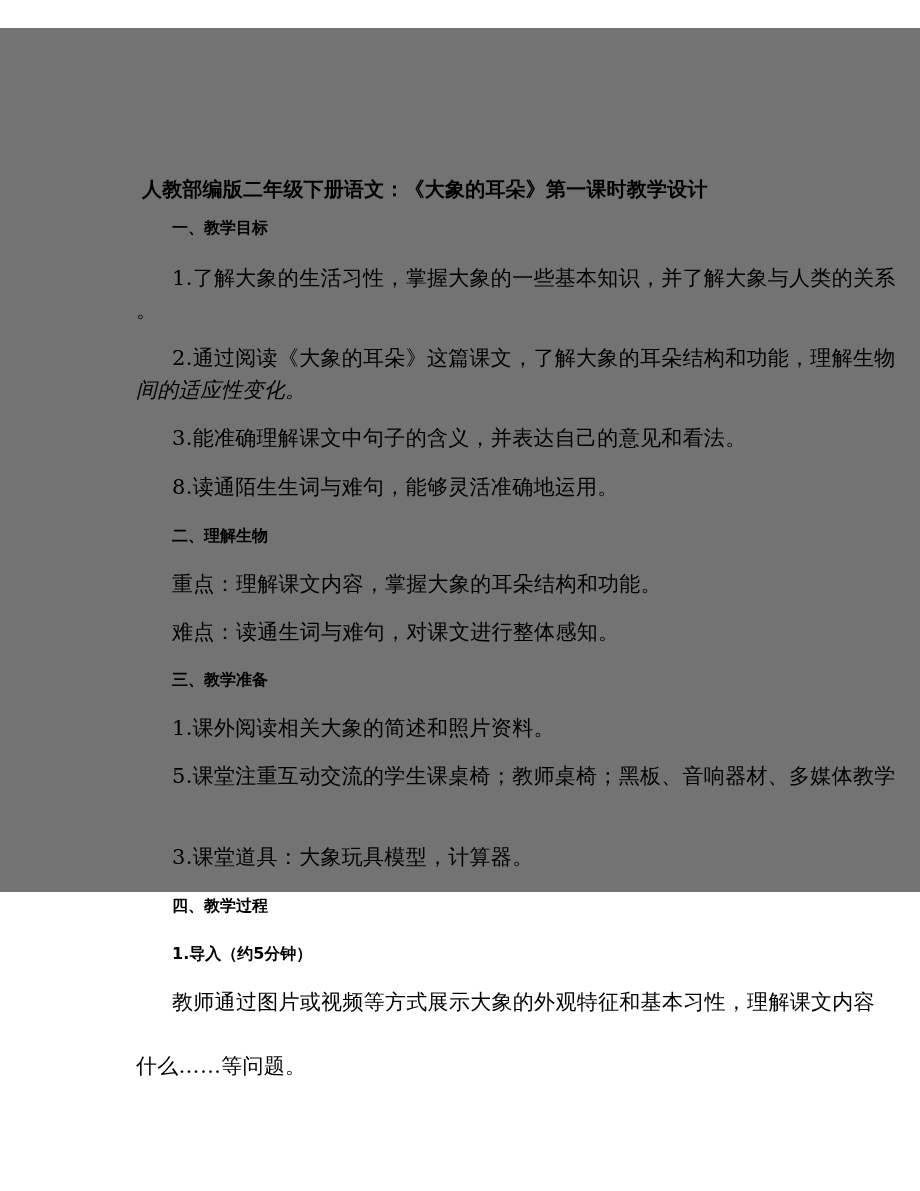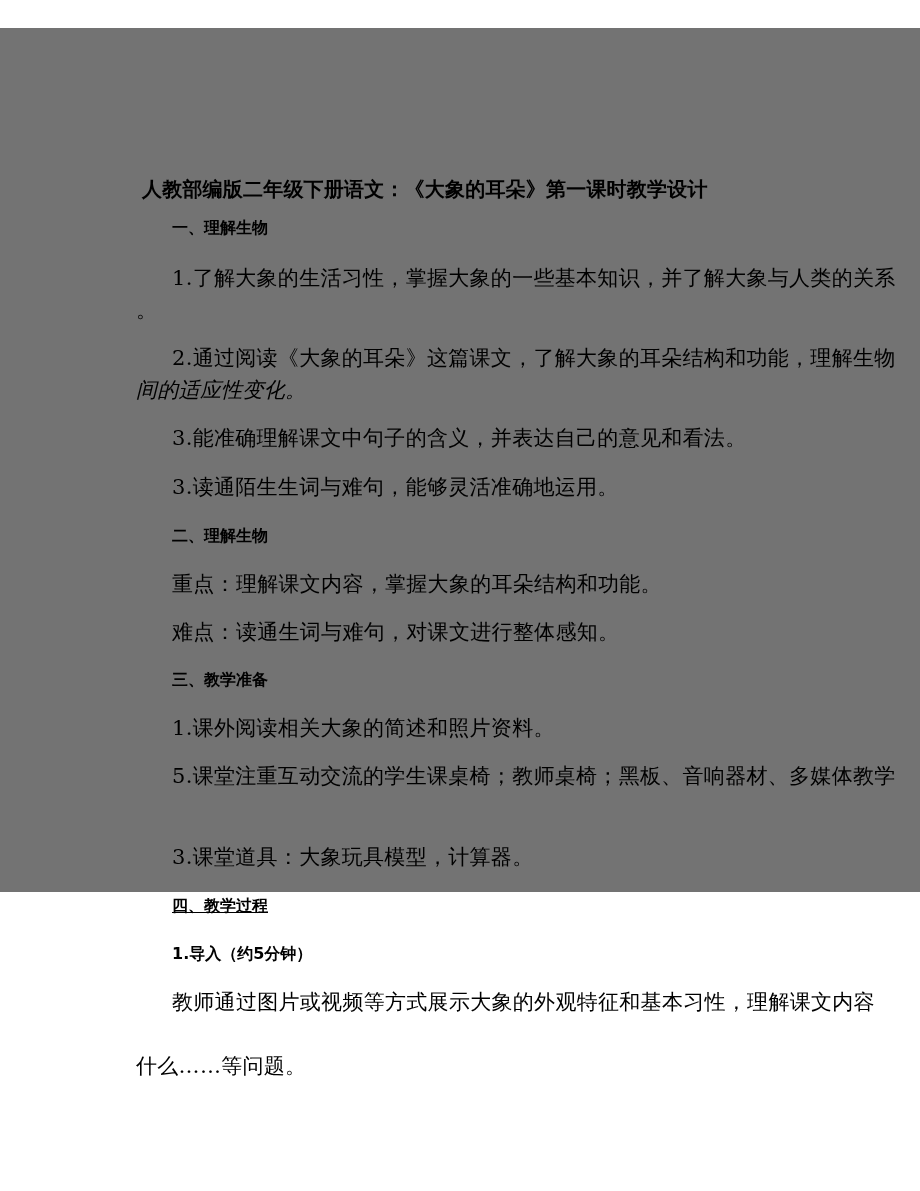--- a/index.html
+++ b/index.html
@@ -53,46 +53,46 @@
       letter-spacing: 0.3px;
     }
   </style>
 </head>
 <body>
 
 <div class="page">
 
   <div class="title">人教部编版二年级下册语文：《大象的耳朵》第一课时教学设计</div>
 
-  <div class="line heading" style="left:172px; top:188px;">一、理解生物</div>
+  <div class="line heading" style="left:172px; top:188px;">一、教学目标</div>
 
   <div class="line para" style="left:172px; top:238px;">1.了解大象的生活习性，掌握大象的一些基本知识，并了解大象与人类的关系</div>
   <div class="line para" style="left:136px; top:270px;">。</div>
 
   <div class="line para" style="left:172px; top:318px;">2.通过阅读《大象的耳朵》这篇课文，了解大象的耳朵结构和功能，理解生物</div>
   <div class="line para" style="left:136px; top:350px;font-style:italic;">间的适应性变化。</div>
 
   <div class="line para" style="left:172px; top:398px;">3.能准确理解课文中句子的含义，并表达自己的意见和看法。</div>
 
-  <div class="line para" style="left:172px; top:447px;">3.读通陌生生词与难句，能够灵活准确地运用。</div>
+  <div class="line para" style="left:172px; top:447px;">8.读通陌生生词与难句，能够灵活准确地运用。</div>
 
   <div class="line heading" style="left:172px; top:496px;">二、理解生物</div>
 
   <div class="line para" style="left:172px; top:544px;">重点：理解课文内容，掌握大象的耳朵结构和功能。</div>
 
   <div class="line para" style="left:172px; top:592px;">难点：读通生词与难句，对课文进行整体感知。</div>
 
   <div class="line heading" style="left:172px; top:640px;">三、教学准备</div>
 
   <div class="line para" style="left:172px; top:688px;">1.课外阅读相关大象的简述和照片资料。</div>
 
   <div class="line para" style="left:172px; top:736px;">5.课堂注重互动交流的学生课桌椅；教师桌椅；黑板、音响器材、多媒体教学</div>
 
   <div class="line para" style="left:172px; top:817px;">3.课堂道具：大象玩具模型，计算器。</div>
 
-  <div class="line heading" style="left:172px; top:866px;text-decoration:underline;">四、教学过程</div>
+  <div class="line heading" style="left:172px; top:866px;">四、教学过程</div>
 
   <div class="line heading" style="left:172px; top:914px;">1.导入（约5分钟）</div>
 
   <div class="line para" style="left:172px; top:962px;">教师通过图片或视频等方式展示大象的外观特征和基本习性，理解课文内容</div>
   <div class="line para" style="left:136px; top:1026px;">什么……等问题。</div>
 
 </div>
 
 </body></html>

